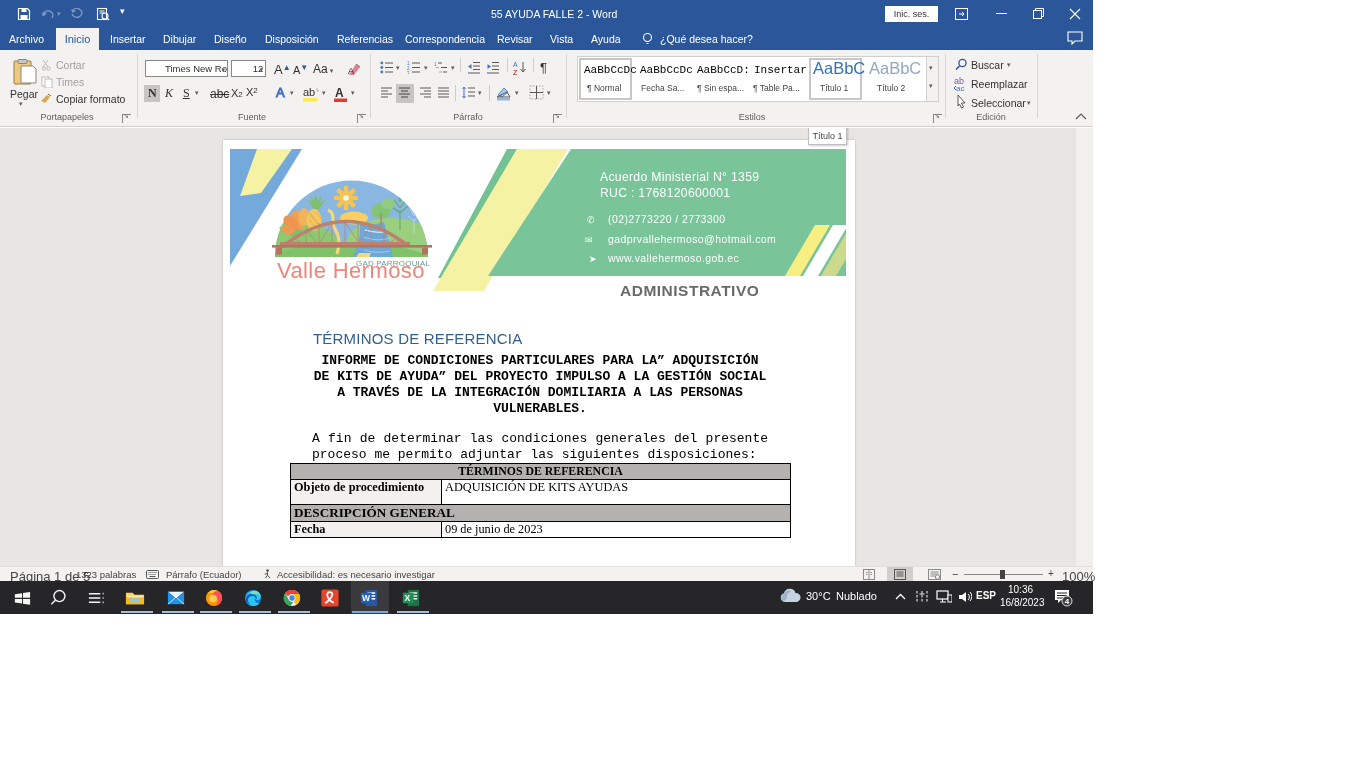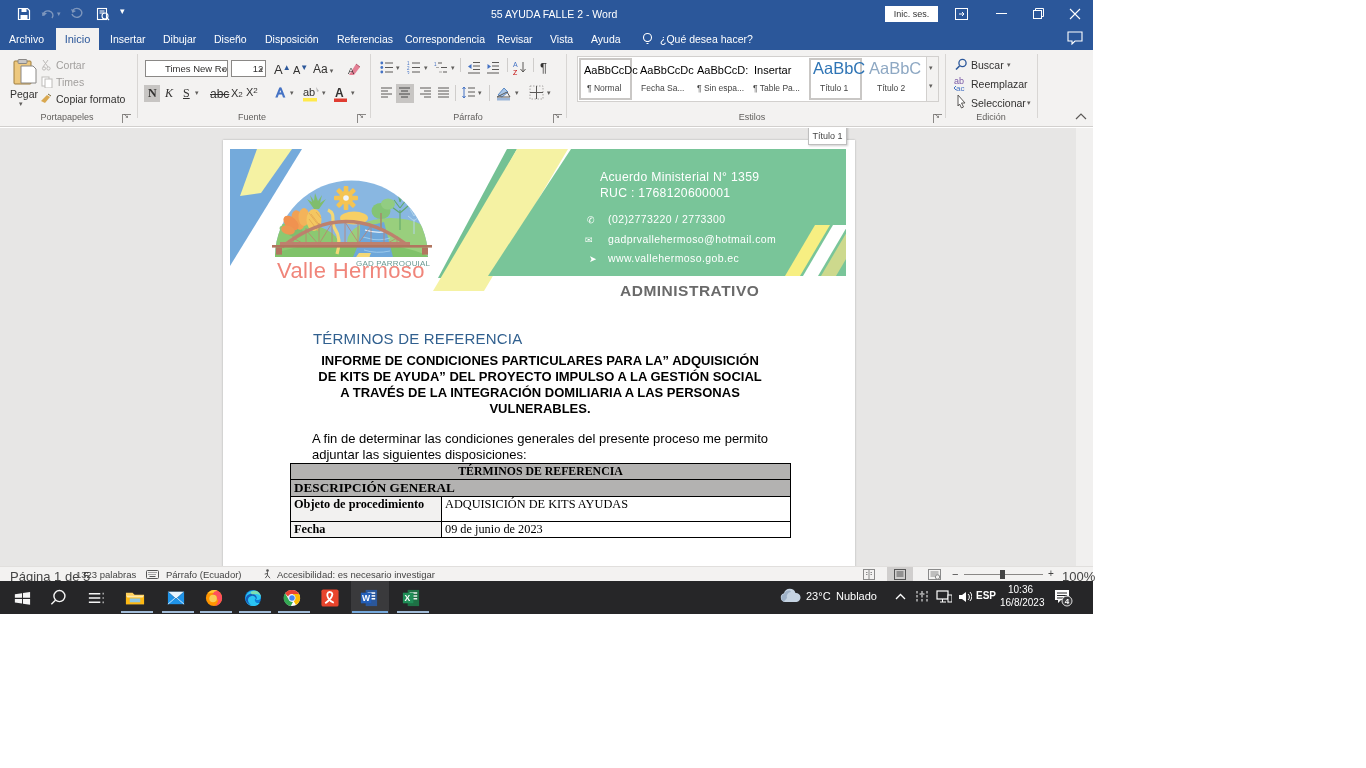--- a/index.html
+++ b/index.html
@@ -24,21 +24,21 @@
   .launch { position:absolute; top:64px; width:9px; height:9px; border-left:1px solid #8a8886; border-top:1px solid #8a8886; }
   .launch:after { content:"\2198"; position:absolute; left:0px; top:-3px; font-size:7px; color:#605e5c; }
   .rbtxt { font-size:10.5px; color:#323130; }
   .gray { color:#a19f9d; }
   .combo { position:absolute; background:#fff; border:1px solid #8a8886; height:17px; font-size:9.5px; color:#323130; line-height:15px; padding-left:19px; white-space:nowrap; overflow:hidden; }
   .caret { color:#605e5c; font-size:7px; }
   .fbtn { position:absolute; font-size:12px; color:#323130; }
 
   
   #page { position:absolute; left:223px; top:12px; width:632px; height:430px; background:#fff; box-shadow:0 0 2px rgba(0,0,0,0.25); }
-  .serif { font-family:Liberation Sans, sans-serif; }
+  .serif { font-family:Liberation Mono, monospace; }
 
   
   #dtable { position:absolute; left:67px; top:323px; width:501px; border-collapse:collapse; font-family:"Liberation Serif", serif; font-size:12.3px; color:#000; }
   #dtable td { border:1px solid #000; padding:0 3px; vertical-align:top; }
   #dtable { border:1px solid #000; }
 
   
   .tbic { position:absolute; top:7px; width:20px; height:20px; }
   .uline { position:absolute; top:30px; height:2px; background:#a3bdd9; }
 </style>
@@ -409,25 +409,25 @@
       <div class="abs serif" style="left:89px;top:291px;width:456px;font-size:13px;line-height:16px;color:#000;text-align:justify">
         A fin de determinar las condiciones generales del presente proceso me permito adjuntar las siguientes disposiciones:
       </div>
 
       <table id="dtable">
         <tbody>
             <tr>
               <td colspan="2" style="background:#b3b2b1;text-align:center;font-weight:bold;height:16px;font-size:11.8px">TÉRMINOS DE REFERENCIA</td>
             </tr>
         <tr>
-              <td colspan="2" style="background:#b3b2b1;font-weight:bold;height:16px;font-size:13.2px">DESCRIPCIÓN GENERAL</td>
+              <td style="width:151px;background:#f2f1f0;font-weight:bold;height:25px">Objeto de procedimiento</td>
+              <td>ADQUISICIÓN DE KITS AYUDAS</td>
             </tr>
         <tr>
-              <td style="width:151px;background:#f2f1f0;font-weight:bold;height:25px">Objeto de procedimiento</td>
-              <td>ADQUISICIÓN DE KITS AYUDAS</td>
+              <td colspan="2" style="background:#b3b2b1;font-weight:bold;height:16px;font-size:13.2px">DESCRIPCIÓN GENERAL</td>
             </tr>
         <tr>
               <td style="background:#f2f1f0;font-weight:bold;height:16px">Fecha</td>
               <td>09 de junio de 2023</td>
             </tr>
       </tbody>
         </table>
     </div>
 
     <div class="abs" style="left:808px;top:-2px;width:39px;height:19px;background:#fff;border:1px solid #bebebe;box-shadow:1px 1px 2px rgba(0,0,0,0.2);font-size:9px;color:#444;text-align:center;line-height:18px">Título 1</div>
@@ -550,21 +550,21 @@
     <div class="uline" style="left:200px;width:32px"></div>
     <div class="uline" style="left:239px;width:32px"></div>
     <div class="uline" style="left:278px;width:32px"></div>
     <div class="uline" style="left:352px;width:36px;background:#76a9dc"></div>
     <div class="uline" style="left:397px;width:32px"></div>
 
     <svg class="abs" style="left:780px;top:7px" width="21" height="16" viewBox="0 0 21 16">
         <path d="M5 14 a4.5 4.5 0 0 1-1-8.8 A6 6 0 0 1 15.5 5 a4 4 0 0 1 1 9z" fill="#c5d3e2"></path>
         <path d="M4 13.5 a4 4 0 0 1 0.2-7.6 A5.5 5.5 0 0 1 10 2.5 l1 1.5 a4.5 4.5 0 0 0-4 6z" fill="#9fb2c8"></path>
       </svg>
-    <span class="abs" style="left:806px;top:9px;color:#fff;font-size:11px">23°C</span>
+    <span class="abs" style="left:806px;top:9px;color:#fff;font-size:11px">30°C</span>
     <span class="abs" style="left:836px;top:9px;color:#fff;font-size:11px">Nublado</span>
     <svg class="abs" style="left:895px;top:12px" width="11" height="7" viewBox="0 0 11 7">
         <path d="M1 6l4.5-4.5L10 6" fill="none" stroke="#fff" stroke-width="1.3"></path>
       </svg>
     <svg class="abs" style="left:915px;top:9px" width="14" height="13" viewBox="0 0 14 13">
         <path d="M2 1v11M7 1v11M12 1v11" stroke="#fff" stroke-dasharray="2.5 1.5"></path>
         <path d="M4.5 4h5" stroke="#fff"></path>
       </svg>
     <svg class="abs" style="left:936px;top:9px" width="16" height="13" viewBox="0 0 16 13">
         <rect x="1" y="1" width="11" height="8" fill="none" stroke="#fff" stroke-width="1.2"></rect>

